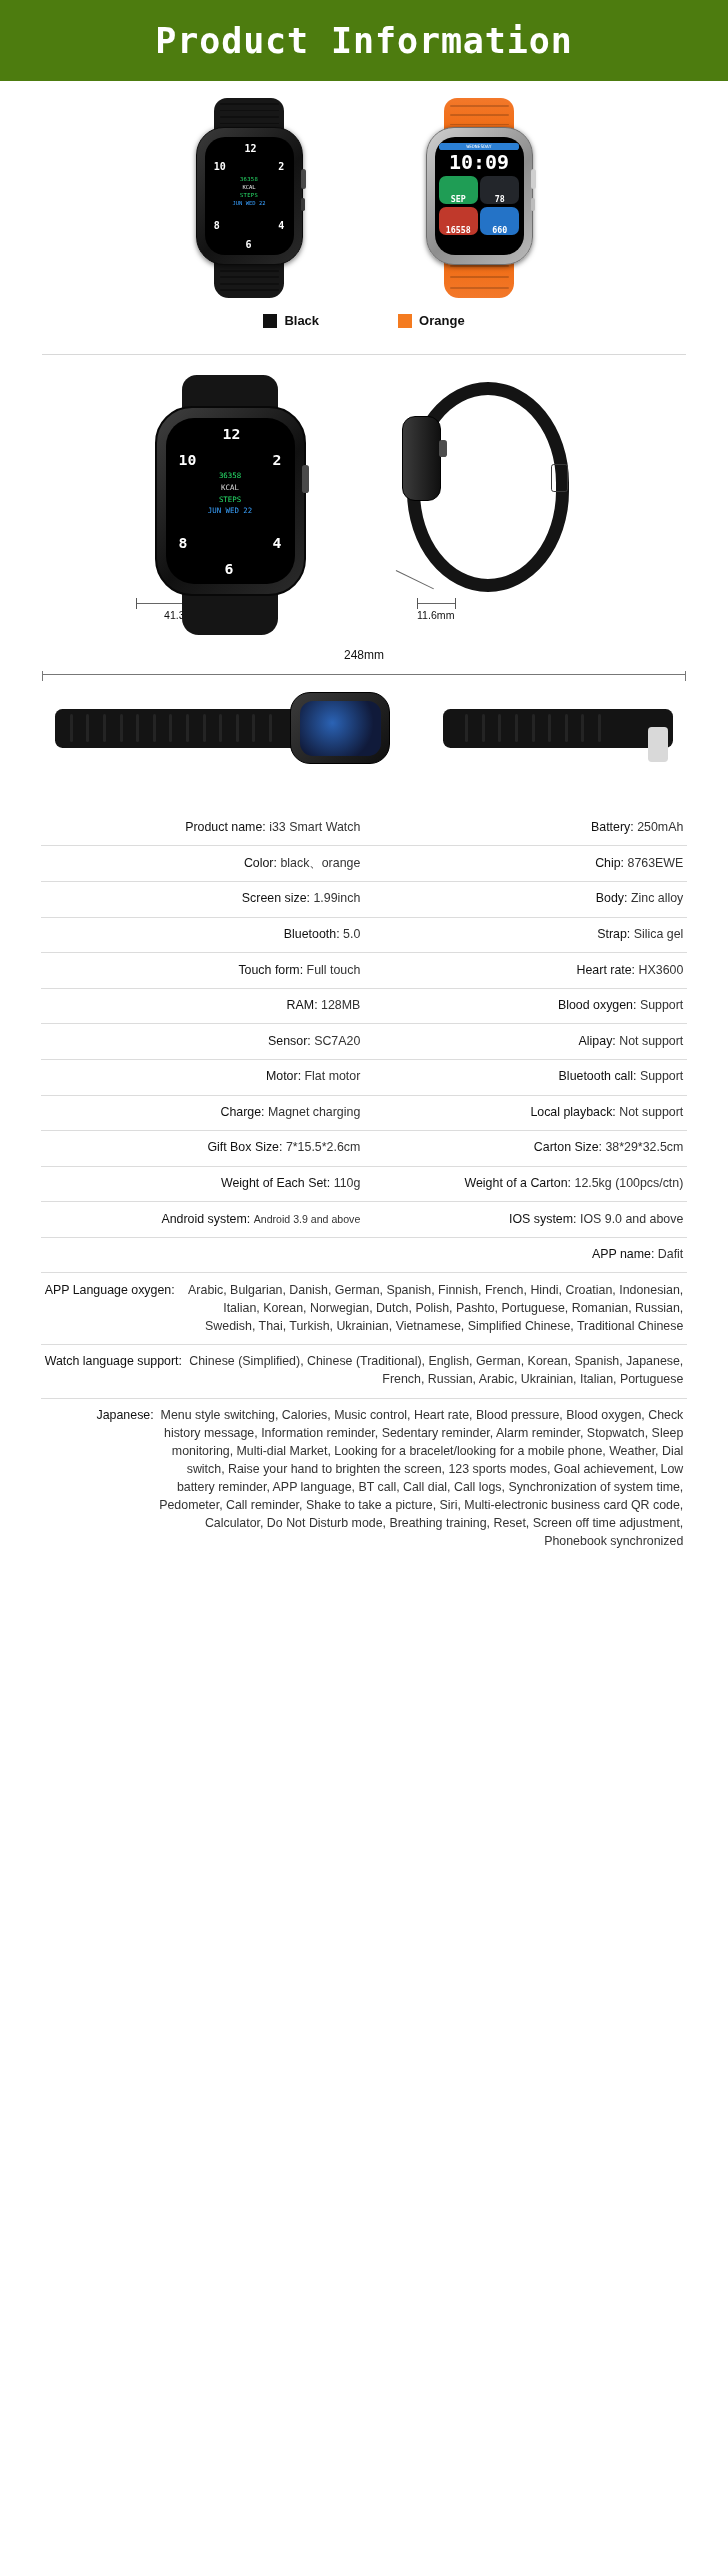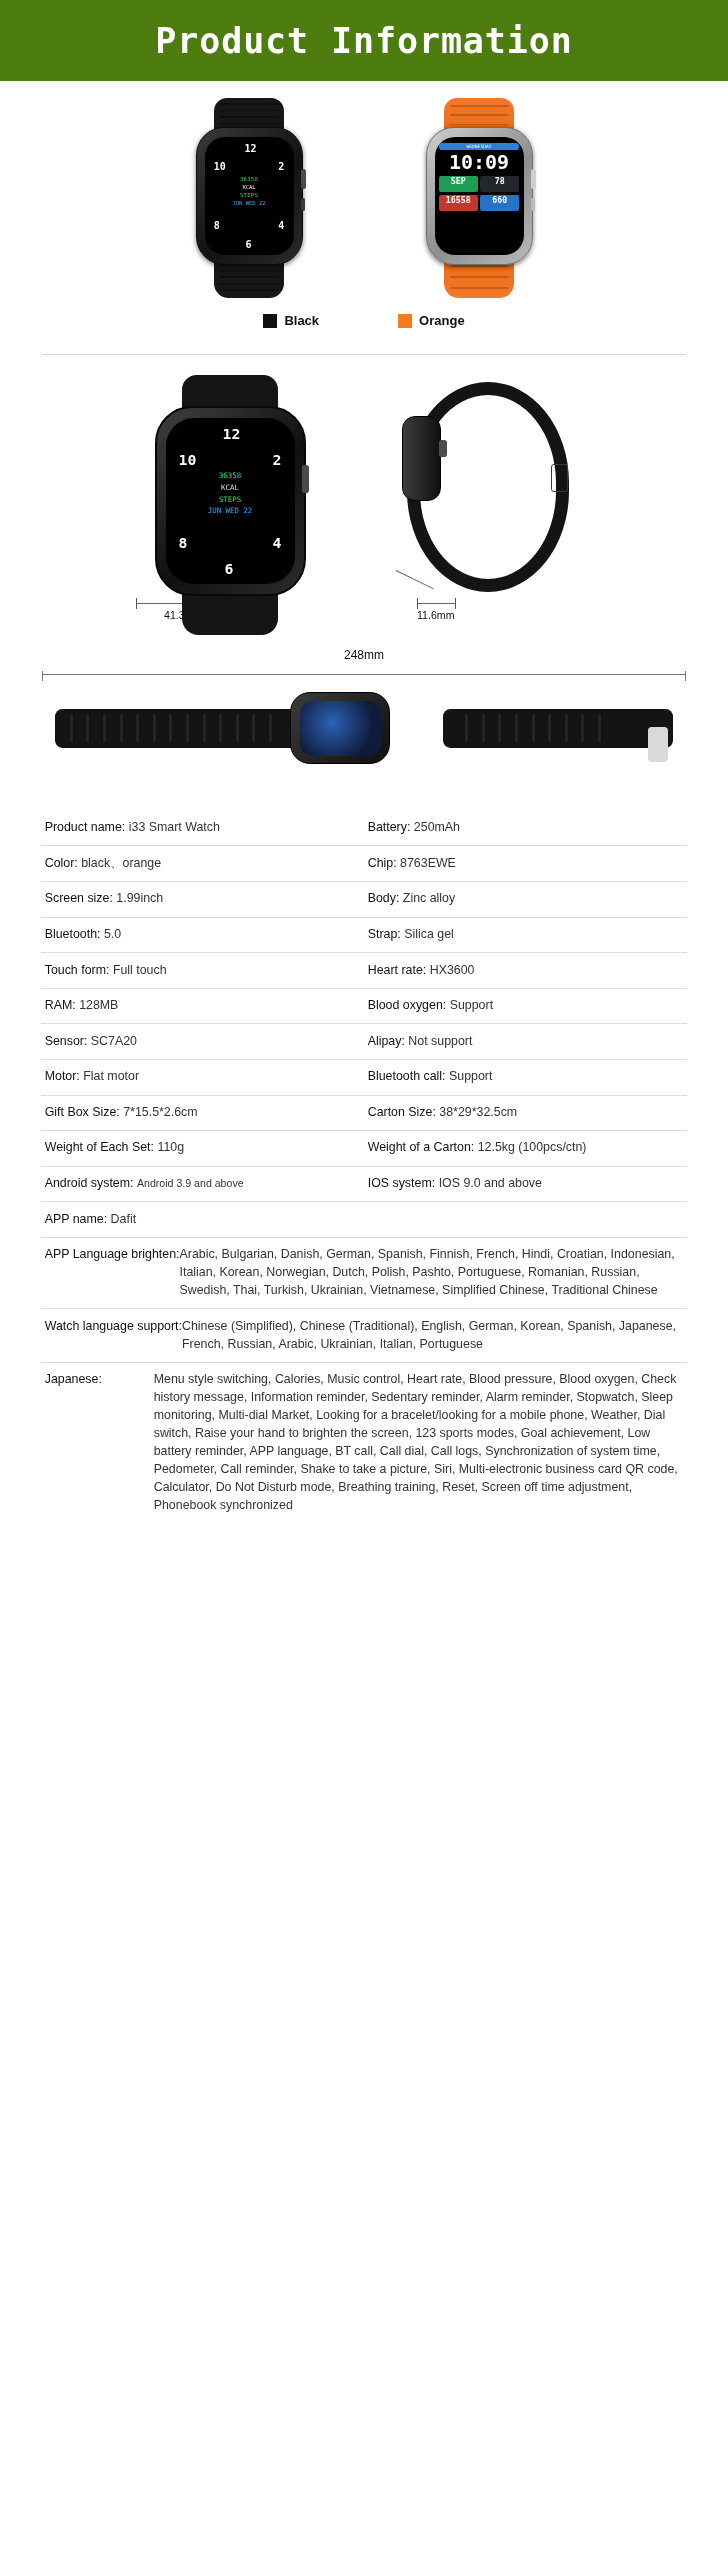--- a/index.html
+++ b/index.html
@@ -114,22 +114,22 @@
   .fo-top {
     background: #2b7fd4; color: #fff; font-size: 4.6px; text-align:center;
     border-radius: 2.8px; padding: 0.9px 0; font-family:"DejaVu Sans Mono", monospace;
   }
   .fo-time {
     color: #fff; font-size: 20px; font-weight: bold; text-align: center;
     font-family: "DejaVu Sans Mono", monospace; line-height: 24px;
   }
   .fo-row { display: flex; gap: 2.8px; margin-top: 2.8px; }
   .fo-tile {
-    flex: 1; border-radius: 2px; height: 16px;
-    display: flex; flex-direction: column; align-items: center; justify-content: flex-start;
+    flex: 1; border-radius: 7px; height: 28px;
+    display: flex; flex-direction: column; align-items: center; justify-content: flex-end;
     font-size: 4.6px; color: #fff; font-family: "DejaVu Sans Mono", monospace;
   }
   .fo-tile.green { background: #1f9d55; }
   .fo-tile.dark { background: #23262b; }
   .fo-tile.red { background: #c0392b; }
   .fo-tile.blue { background: #2473c7; }
   .fo-big { font-size: 8.3px; font-weight: bold; }
 
   .color-legend {
     display: flex; justify-content: center; gap: 79px;
@@ -224,20 +224,21 @@
   
   .spec-wrap { padding: 5.5px 41px 28px 41px; }
   table.spec { width: 100%; border-collapse: collapse; }
   table.spec td {
     border-bottom: 0.9px solid #dcdcdc;
     padding: 8.3px 3.7px;
     font-size: 12.4px;
     color: #1a1a1a;
     vertical-align: top;
     line-height: 1.45;
+    text-align: right;
   }
   td.k { width: 50%; }
   td.k2 { width: 50%; }
   .lbl { color: #111; }
   .val { color: #333; }
   .small { font-size: 10.6px; }
   .para-label { white-space: nowrap; padding-right: 7.4px; width: 109px; }
   .para-val { }
   td.full { }
 </style>
@@ -523,20 +524,30 @@
             <span class="lbl">Motor:</span>
             <span class="val">Flat motor</span>
           </td>
           <td class="k2">
             <span class="lbl">Bluetooth call:</span>
             <span class="val">Support</span>
           </td>
         </tr>
         <tr>
           <td class="k">
+            <span class="lbl">Charge:</span>
+            <span class="val">Magnet charging</span>
+          </td>
+          <td class="k2">
+            <span class="lbl">Local playback:</span>
+            <span class="val">Not support</span>
+          </td>
+        </tr>
+        <tr>
+          <td class="k">
             <span class="lbl">Gift Box Size:</span>
             <span class="val">7*15.5*2.6cm</span>
           </td>
           <td class="k2">
             <span class="lbl">Carton Size:</span>
             <span class="val">38*29*32.5cm</span>
           </td>
         </tr>
         <tr>
           <td class="k">
@@ -565,21 +576,21 @@
             <span class="val">Dafit</span>
           </td>
         </tr>
 
         <tr>
           <td class="full" colspan="2">
             <table style="width:100%; border-collapse:collapse;">
               <tbody>
                   <tr>
                 <td class="para-label" style="border:0; padding:0;">
-                  <span class="lbl">APP Language brighten:</span>
+                  <span class="lbl">APP Language oxygen:</span>
                 </td>
                 <td class="para-val" style="border:0; padding:0;">
                   <span class="val">Arabic, Bulgarian, Danish, German, Spanish, Finnish, French, Hindi, Croatian, Indonesian, Italian, Korean, Norwegian, Dutch, Polish, Pashto, Portuguese, Romanian, Russian, Swedish, Thai, Turkish, Ukrainian, Vietnamese, Simplified Chinese, Traditional Chinese</span>
                 </td>
               </tr>
             </tbody>
               </table>
           </td>
         </tr>
 

